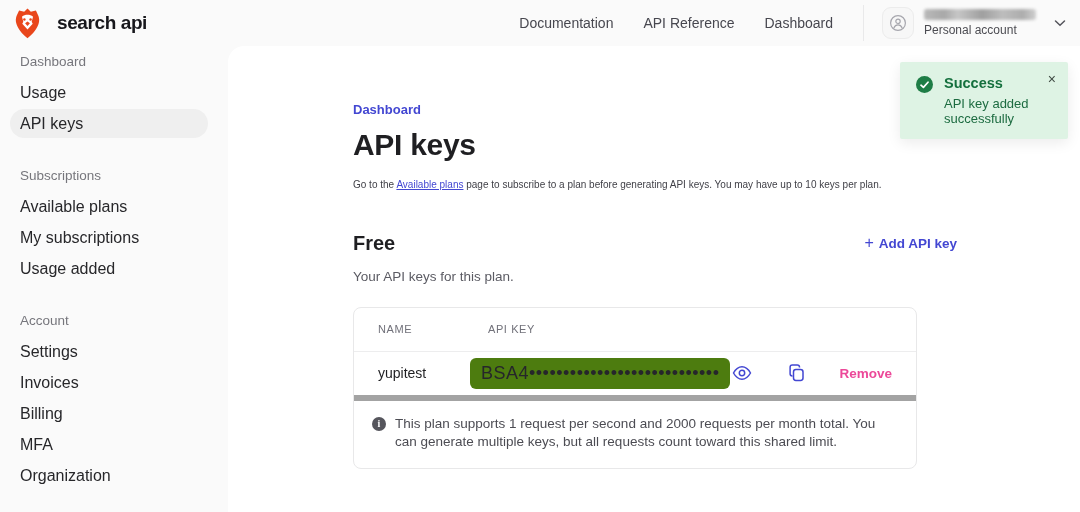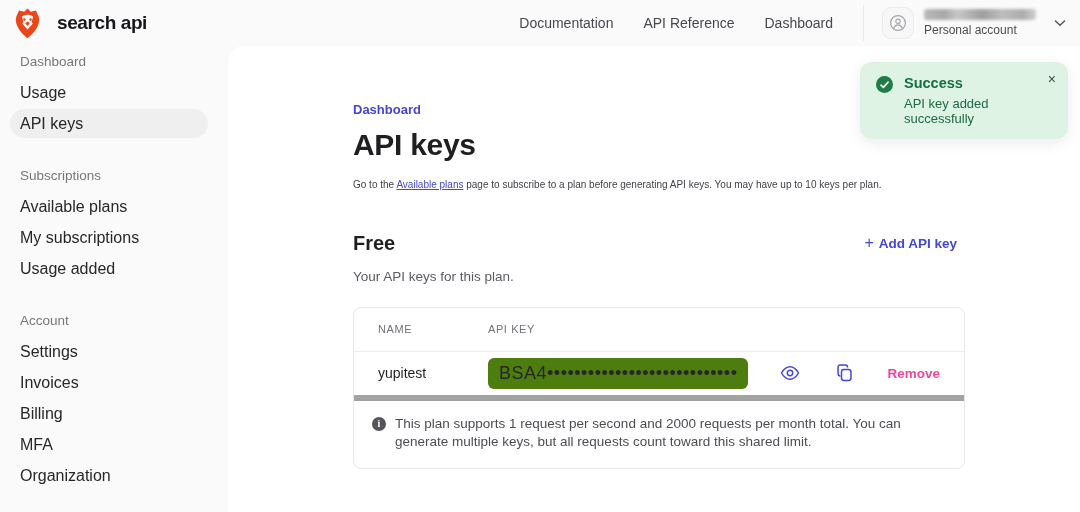--- a/index.html
+++ b/index.html
@@ -47,41 +47,41 @@
   .intro a { color:#4347d2; text-decoration:underline; cursor:pointer; }
 
   .plan-head { margin-top:36px; display:flex; align-items:center; justify-content:space-between; width:604px; }
   .plan-name { font-size:20px; font-weight:700; color:#1f1f22; }
   .add-key { display:flex; align-items:center; gap:5px; color:#4347d2; font-size:13.5px;
     font-weight:700; cursor:pointer; background:none; border:none; font-family:inherit; }
   .add-key .plus { font-size:16px; font-weight:400; line-height:1; }
   .plan-sub { margin-top:14px; font-size:13.5px; color:#5b5b63; }
 
   
-  .card { margin-top:23px; width:612px; border:1px solid #e8e8e9; border-radius:8px; background:#fff; }
+  .card { margin-top:23px; width:564px; border:1px solid #e8e8e9; border-radius:8px; background:#fff; }
   .t-head { display:flex; align-items:center; height:44px; border-bottom:1px solid #ededee;
     padding:0 24px; font-size:11px; letter-spacing:.6px; color:#71717a; font-weight:500; }
   .col-name { width:110px; }
   .t-row { display:flex; align-items:center; height:49px; border-bottom:6px solid #a3a3a3; padding:0 24px; }
   .key-name { width:110px; font-size:14px; color:#1f1f22; }
   .key-pill { background:#4d7c0f; border-radius:6px; padding:5px 11px; font-size:18px;
     color:#26262b; letter-spacing:.5px; white-space:nowrap; }
   .row-actions { margin-left:auto; display:flex; align-items:center; gap:32px; }
   .icon-btn { background:none; border:none; cursor:pointer; display:flex; padding:2px; }
   .remove-link { color:#ec4899; font-size:13.5px; font-weight:700; cursor:pointer; background:none;
     border:none; font-family:inherit; }
   .t-note { display:flex; gap:9px; padding:14px 24px 16px 18px; }
   .info-ic { flex:0 0 auto; width:14px; height:14px; border-radius:50%; background:#55555c; color:#fff;
     font-size:10px; font-weight:700; display:flex; align-items:center; justify-content:center;
     margin-top:2px; font-family:"Liberation Serif","DejaVu Serif",serif; }
   .note-text { font-size:13.5px; line-height:18.5px; color:#4c4c53; max-width:545px; }
 
   
-  .toast { position:absolute; top:62px; right:12px; width:208px; background:#def3e4;
-    border-radius:12px; padding:13px 28px 13px 16px; box-shadow:0 4px 14px rgba(0,0,0,.08); z-index:20; }
+  .toast { position:absolute; top:62px; right:12px; width:168px; background:#def3e4;
+    border-radius:2px; padding:13px 28px 13px 16px; box-shadow:0 4px 14px rgba(0,0,0,.08); z-index:20; }
   .toast-row { display:flex; gap:11px; }
   .check-circle { flex:0 0 auto; width:17px; height:17px; border-radius:50%; background:#1e7d46;
     display:flex; align-items:center; justify-content:center; margin-top:1px; }
   .toast-title { font-size:14.5px; font-weight:700; color:#15703e; }
   .toast-msg { font-size:13px; color:#1c6b40; margin-top:5px; line-height:15px; }
   .toast-close { position:absolute; top:10px; right:12px; background:none; border:none;
     font-size:14px; color:#3f4a43; cursor:pointer; line-height:1; font-family:inherit; }
 </style>
 </head>
 <body>

